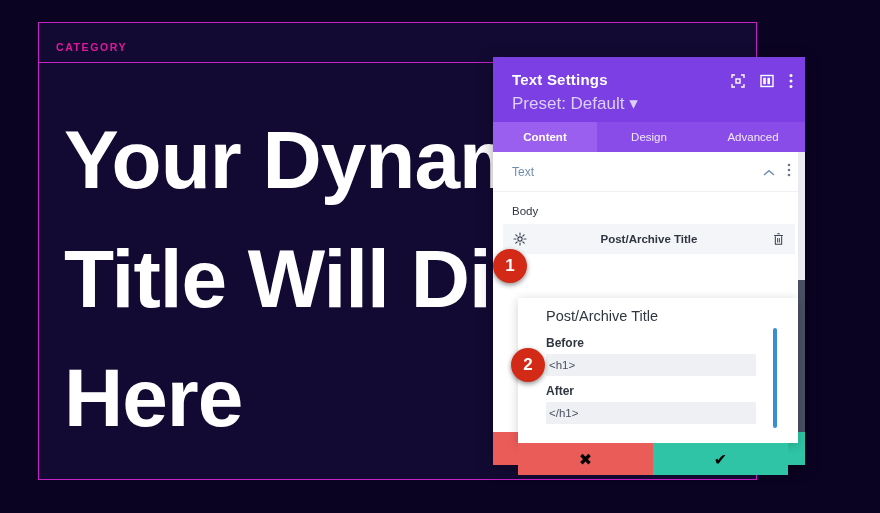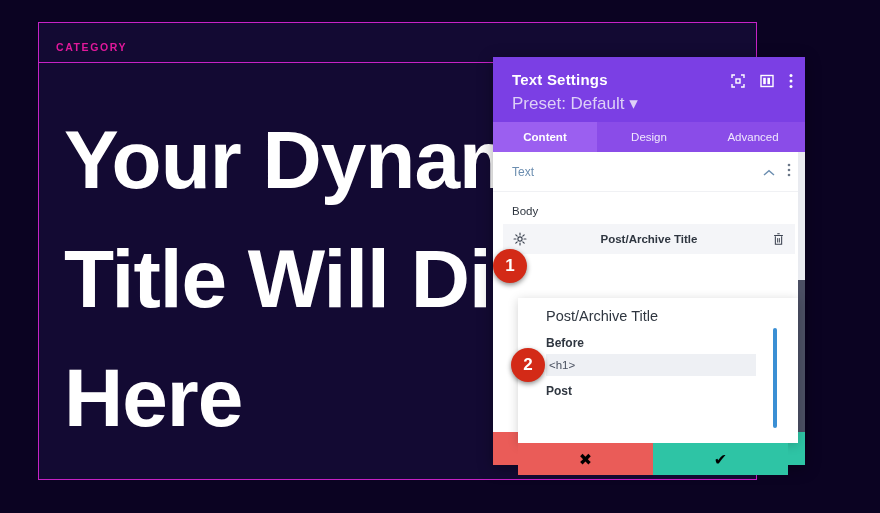--- a/index.html
+++ b/index.html
@@ -375,21 +375,22 @@
       </div>
     </div>
   </div>
 
   <div class="sub-modal">
     <div class="sub-title">Post/Archive Title</div>
 
     <div class="sub-field-label">Before</div>
     <input class="sub-input" type="text" value="&lt;h1&gt;" style="">
 
-    <div class="sub-field-label">Post</div>
+    <div class="sub-field-label">After</div>
+    <input class="sub-input" type="text" value="&lt;/h1&gt;" style="">
 
     <div class="sub-scroll"></div>
   </div>
 
   <div class="front-actions">
     <div class="act act-cancel">
       <span>✖</span>
     </div>
     <div class="act act-save">
       <span>✔</span>

